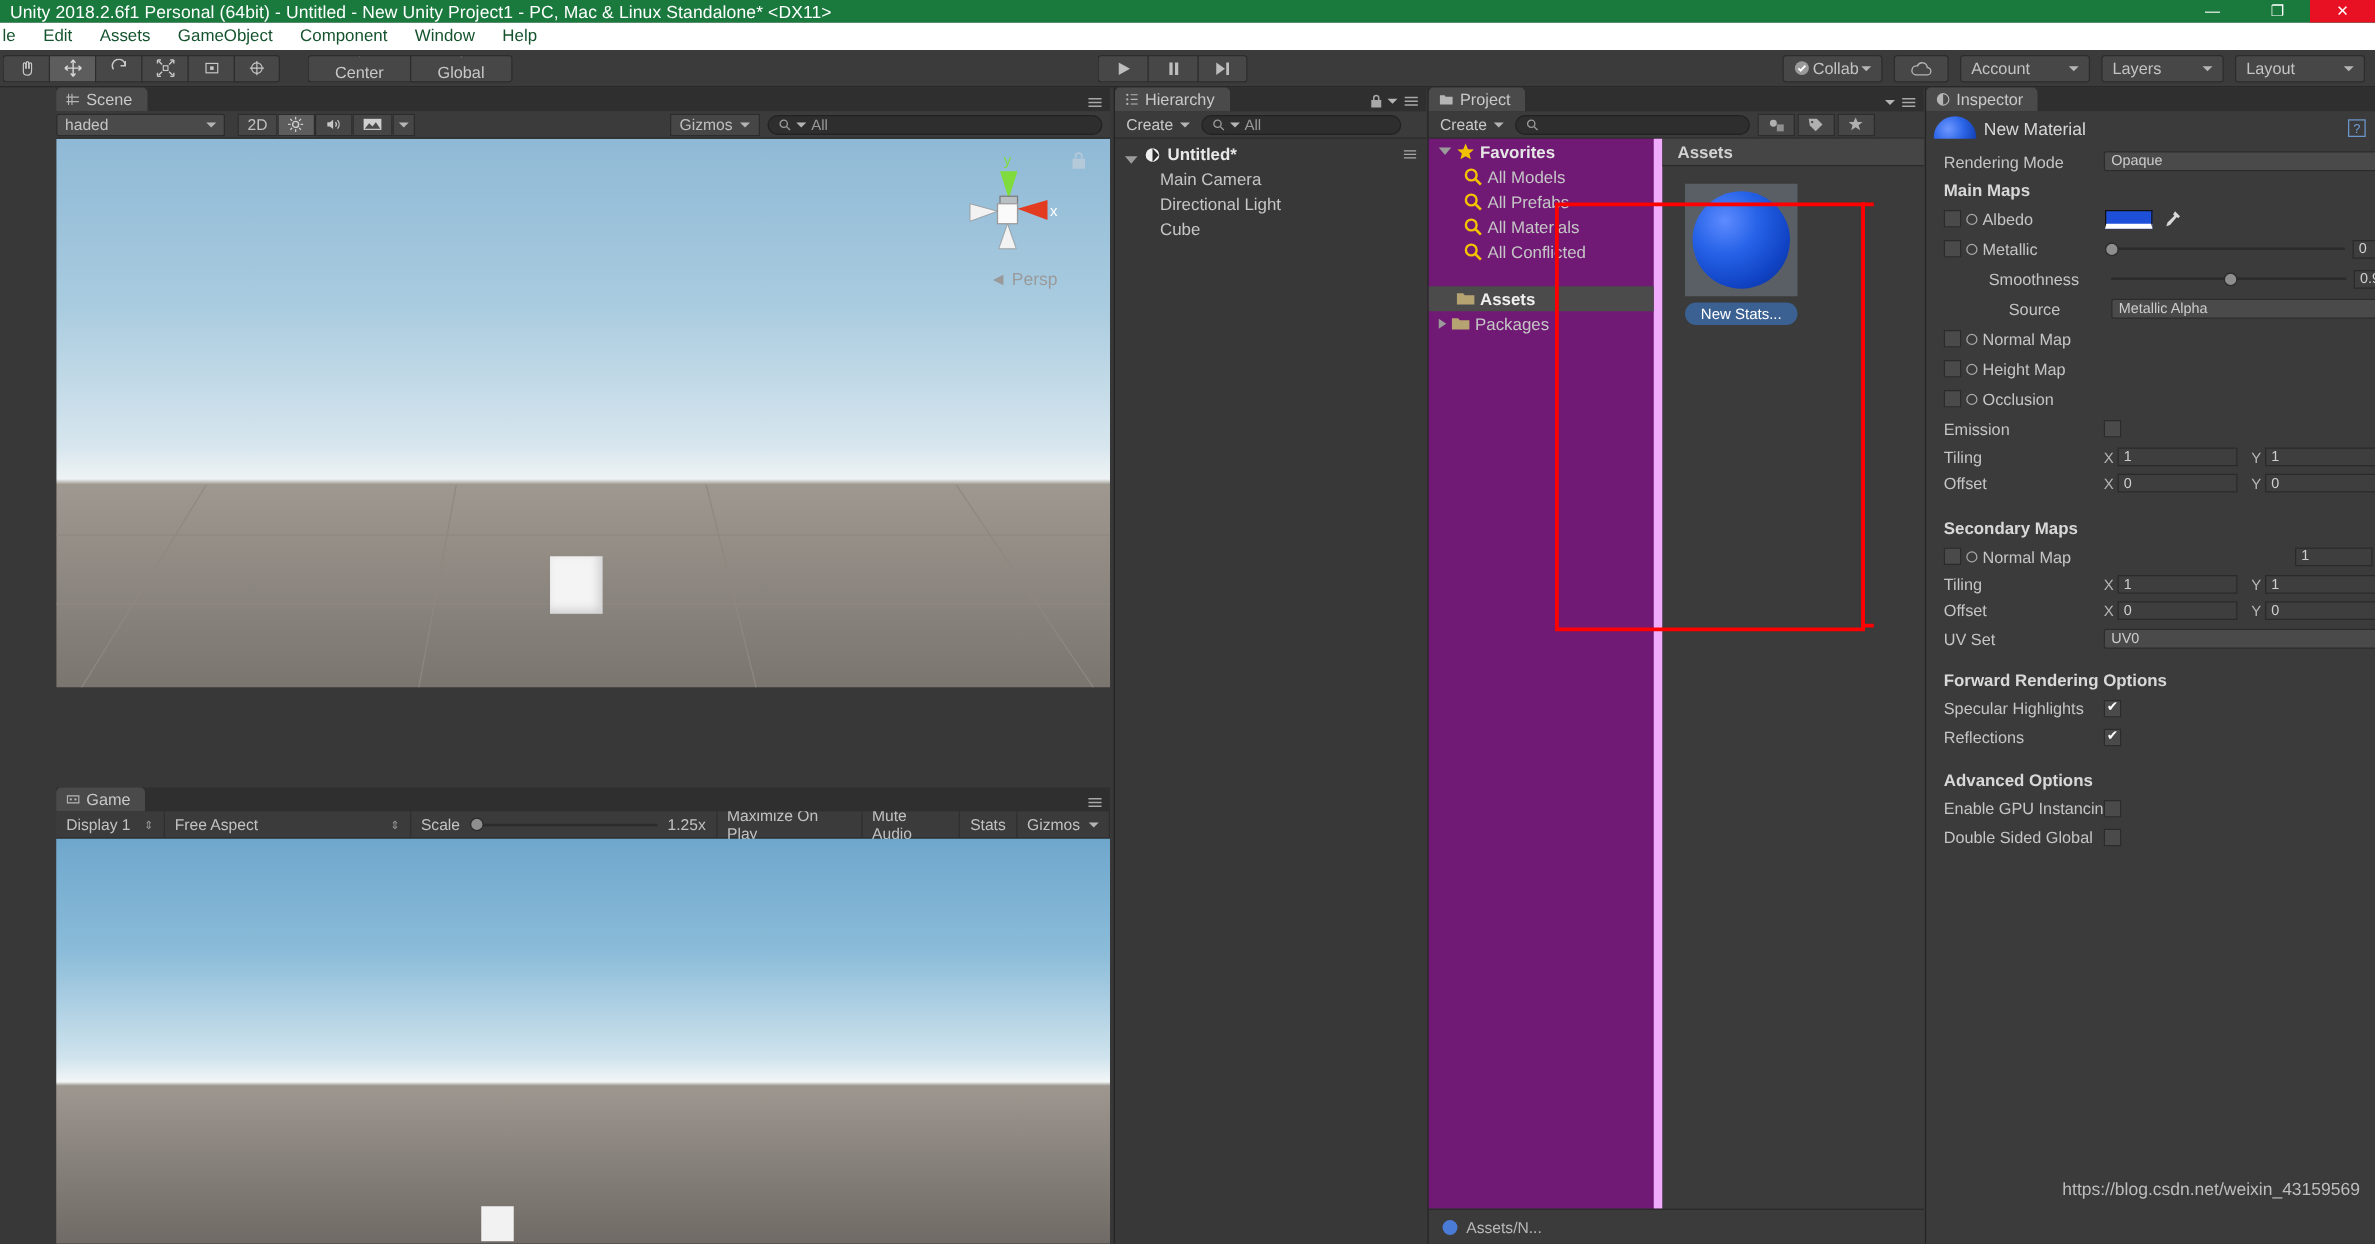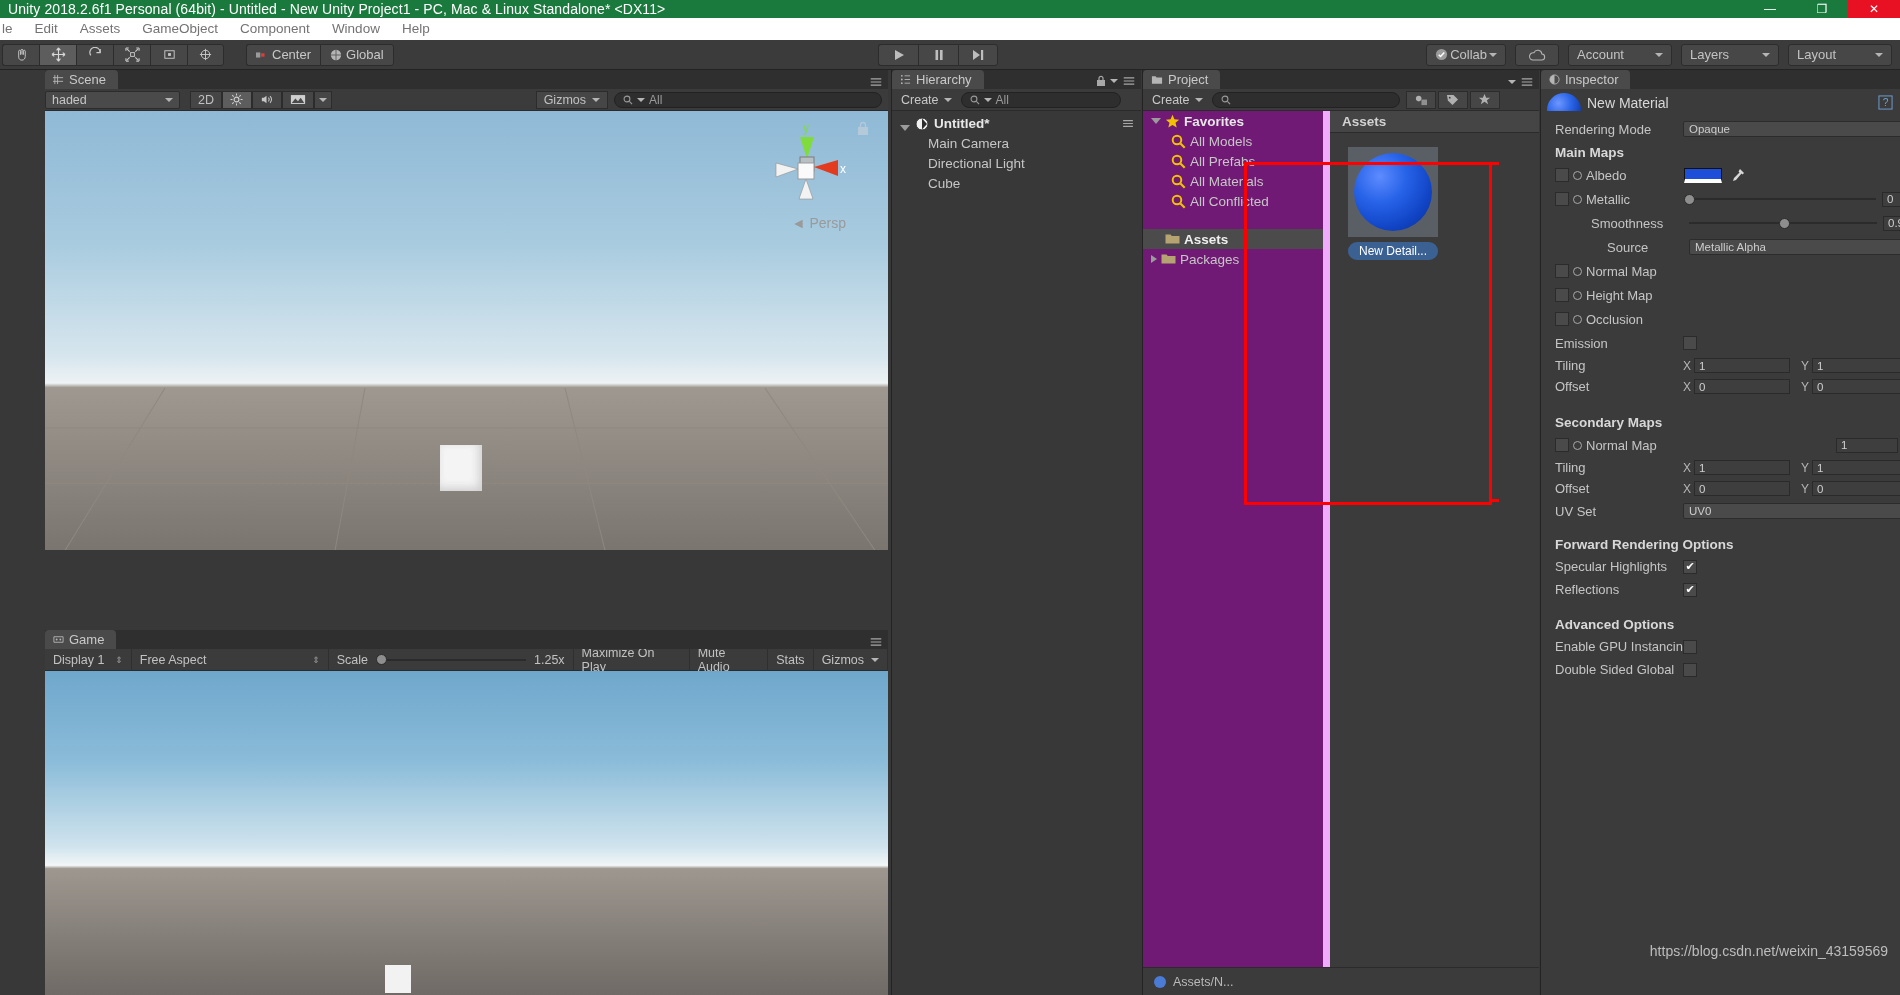--- a/index.html
+++ b/index.html
@@ -12,36 +12,36 @@
   .titlebar .title { color:#fff; font-size:14px; padding-left:8px; letter-spacing:.1px;
     white-space:nowrap; }
   .winbtns { position:absolute; right:0; top:0; height:18px; display:flex; }
   .winbtn { width:52px; height:18px; display:flex; align-items:center; justify-content:center;
     color:#fff; font-size:12px; }
   .winbtn.close { background:#e81123; }
 
   
   .menubar { height:22px; background:#fff; display:flex; align-items:center;
     padding-left:0px; }
-  .menubar .mi { color:#737373; font-size:13.5px; padding:0 11px; line-height:22px; }
+  .menubar .mi { color:#14532d; font-size:13.5px; padding:0 11px; line-height:22px; }
   .menubar .mi:first-child { padding-left:2px; }
 
   
   .toolbar { height:30px; background:#3b3b3b; border-bottom:1px solid #232323;
     display:flex; align-items:center; position:relative; }
   .tgroup { display:flex; margin-left:2px; }
   .tbtn { width:37px; height:22px; background:#474747; border:1px solid #2c2c2c;
     border-right:none; display:flex; align-items:center; justify-content:center;
     color:#b8b8b8; }
   .tbtn:first-child { border-radius:3px 0 0 3px; }
   .tbtn:last-child { border-right:1px solid #2c2c2c; border-radius:0 3px 3px 0; }
   .tbtn.on { background:#5d5d5d; }
   .pivotgroup { display:flex; margin-left:22px; }
   .pbtn { height:22px; background:#474747; border:1px solid #2c2c2c; border-right:none;
-    display:flex; align-items:center; gap:4px; padding:0 9px; color:#c8c8c8; font-size:13px; }
+    display:flex; align-items:center; gap:4px; padding:0 21px; color:#c8c8c8; font-size:13px;flex-direction:column; }
   .pbtn:first-child { border-radius:3px 0 0 3px; }
   .pbtn:last-child { border-right:1px solid #2c2c2c; border-radius:0 3px 3px 0; }
   .playgroup { position:absolute; left:878px; display:flex; }
   .playbtn { width:40px; height:22px; background:#474747; border:1px solid #2c2c2c;
     border-right:none; display:flex; align-items:center; justify-content:center; }
   .playbtn:first-child { border-radius:3px 0 0 3px; }
   .playbtn:last-child { border-right:1px solid #2c2c2c; border-radius:0 3px 3px 0; }
   .rightgroup { position:absolute; right:8px; display:flex; align-items:center; gap:9px; }
   .rbtn { height:22px; background:#474747; border:1px solid #2c2c2c; border-radius:3px;
     display:flex; align-items:center; gap:2px; padding:0 8px; color:#c3c3c3; font-size:13px; }
@@ -615,21 +615,21 @@
             </svg>
           <span>Packages</span>
         </div>
       </div>
       <div class="proj-grid">
         <div class="grid-head">Assets</div>
         <div class="asset-tile">
           <div class="asset-thumb">
             <div class="asset-sphere"></div>
           </div>
-          <div class="asset-label">New Detail...</div>
+          <div class="asset-label">New Stats...</div>
         </div>
       </div>
     </div>
     <div class="proj-footer">
       <svg width="14" height="14" viewBox="0 0 14 14">
           <circle cx="7" cy="7" r="6" fill="#4a7bd6"></circle>
         </svg>
       <span>Assets/N...</span>
     </div>
   </div>

